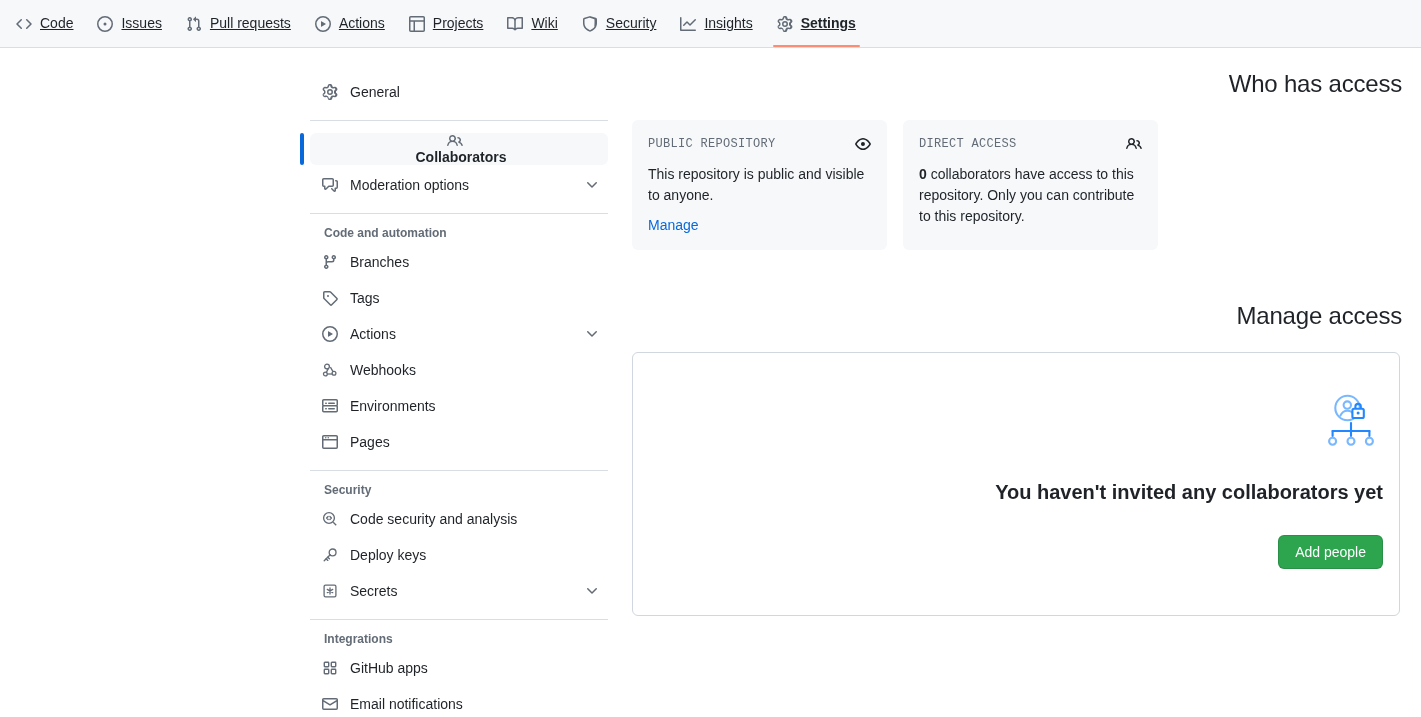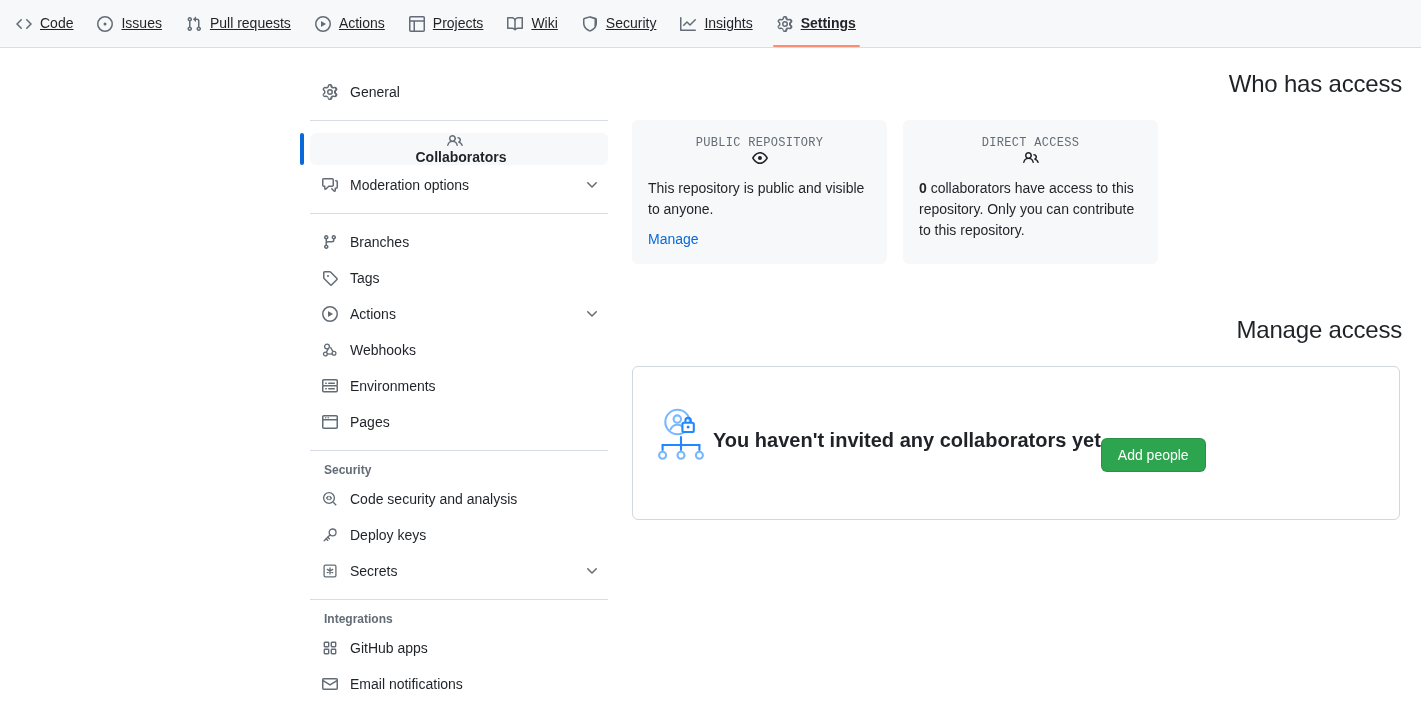--- a/index.html
+++ b/index.html
@@ -106,21 +106,20 @@
   .cards { display: flex; gap: 16px; }
   .acc-card {
     width: 255px;
     background: #f6f8fa;
     border-radius: 6px;
     padding: 16px;
   }
   .acc-card-head {
     display: flex; align-items: center; justify-content: space-between;
     margin-bottom: 12px;
-    flex-direction: column;
   }
   .acc-card-label {
     font-family: "Liberation Mono", monospace;
     font-size: 12px;
     letter-spacing: 0.3px;
     color: #636c76;
   }
   .acc-card-icon { color: #1f2328; display: inline-flex; }
   .acc-card-body {
     font-size: 14px;
@@ -136,21 +135,21 @@
     text-decoration: none;
     cursor: pointer;
   }
 
   .manage-title { margin-top: 52px; }
   .empty-panel {
     width: 768px;
     border: 1px solid #d0d7de;
     border-radius: 6px;
     padding: 40px 16px 46px;
-    display: flex; flex-direction: row; align-items: flex-start;
+    display: flex; flex-direction: column; align-items: flex-end;
   }
   .empty-heading {
     font-size: 20px;
     font-weight: bold;
     color: #1f2328;
     margin-top: 22px;
   }
   .btn-primary {
     margin-top: 31px;
     background: #2da44e;
@@ -273,20 +272,21 @@
     <span class="s-label">Moderation options</span>
     <span class="s-chev">
       <svg width="16" height="16" viewBox="0 0 16 16" fill="currentColor">
           <path d="M12.78 5.22a.749.749 0 0 1 0 1.06l-4.25 4.25a.749.749 0 0 1-1.06 0L3.22 6.28a.749.749 0 1 1 1.06-1.06L8 8.939l3.72-3.719a.749.749 0 0 1 1.06 0Z"></path>
         </svg>
     </span>
   </div>
 
   <div class="side-sep"></div>
 
+  <div class="side-heading">Code and automation</div>
   <div class="side-row">
     <span class="s-icon">
       <svg width="16" height="16" viewBox="0 0 16 16" fill="currentColor">
           <path d="M9.5 3.25a2.25 2.25 0 1 1 3 2.122V6A2.5 2.5 0 0 1 10 8.5H6a1 1 0 0 0-1 1v1.128a2.251 2.251 0 1 1-1.5 0V5.372a2.25 2.25 0 1 1 1.5 0v1.836A2.492 2.492 0 0 1 6 7h4a1 1 0 0 0 1-1v-.628A2.25 2.25 0 0 1 9.5 3.25Zm-6 0a.75.75 0 1 0 1.5 0 .75.75 0 0 0-1.5 0Zm8.25-.75a.75.75 0 1 0 0 1.5.75.75 0 0 0 0-1.5ZM4.25 12a.75.75 0 1 0 0 1.5.75.75 0 0 0 0-1.5Z"></path>
         </svg>
     </span>
     <span class="s-label">Branches</span>
   </div>
   <div class="side-row">
     <span class="s-icon">

